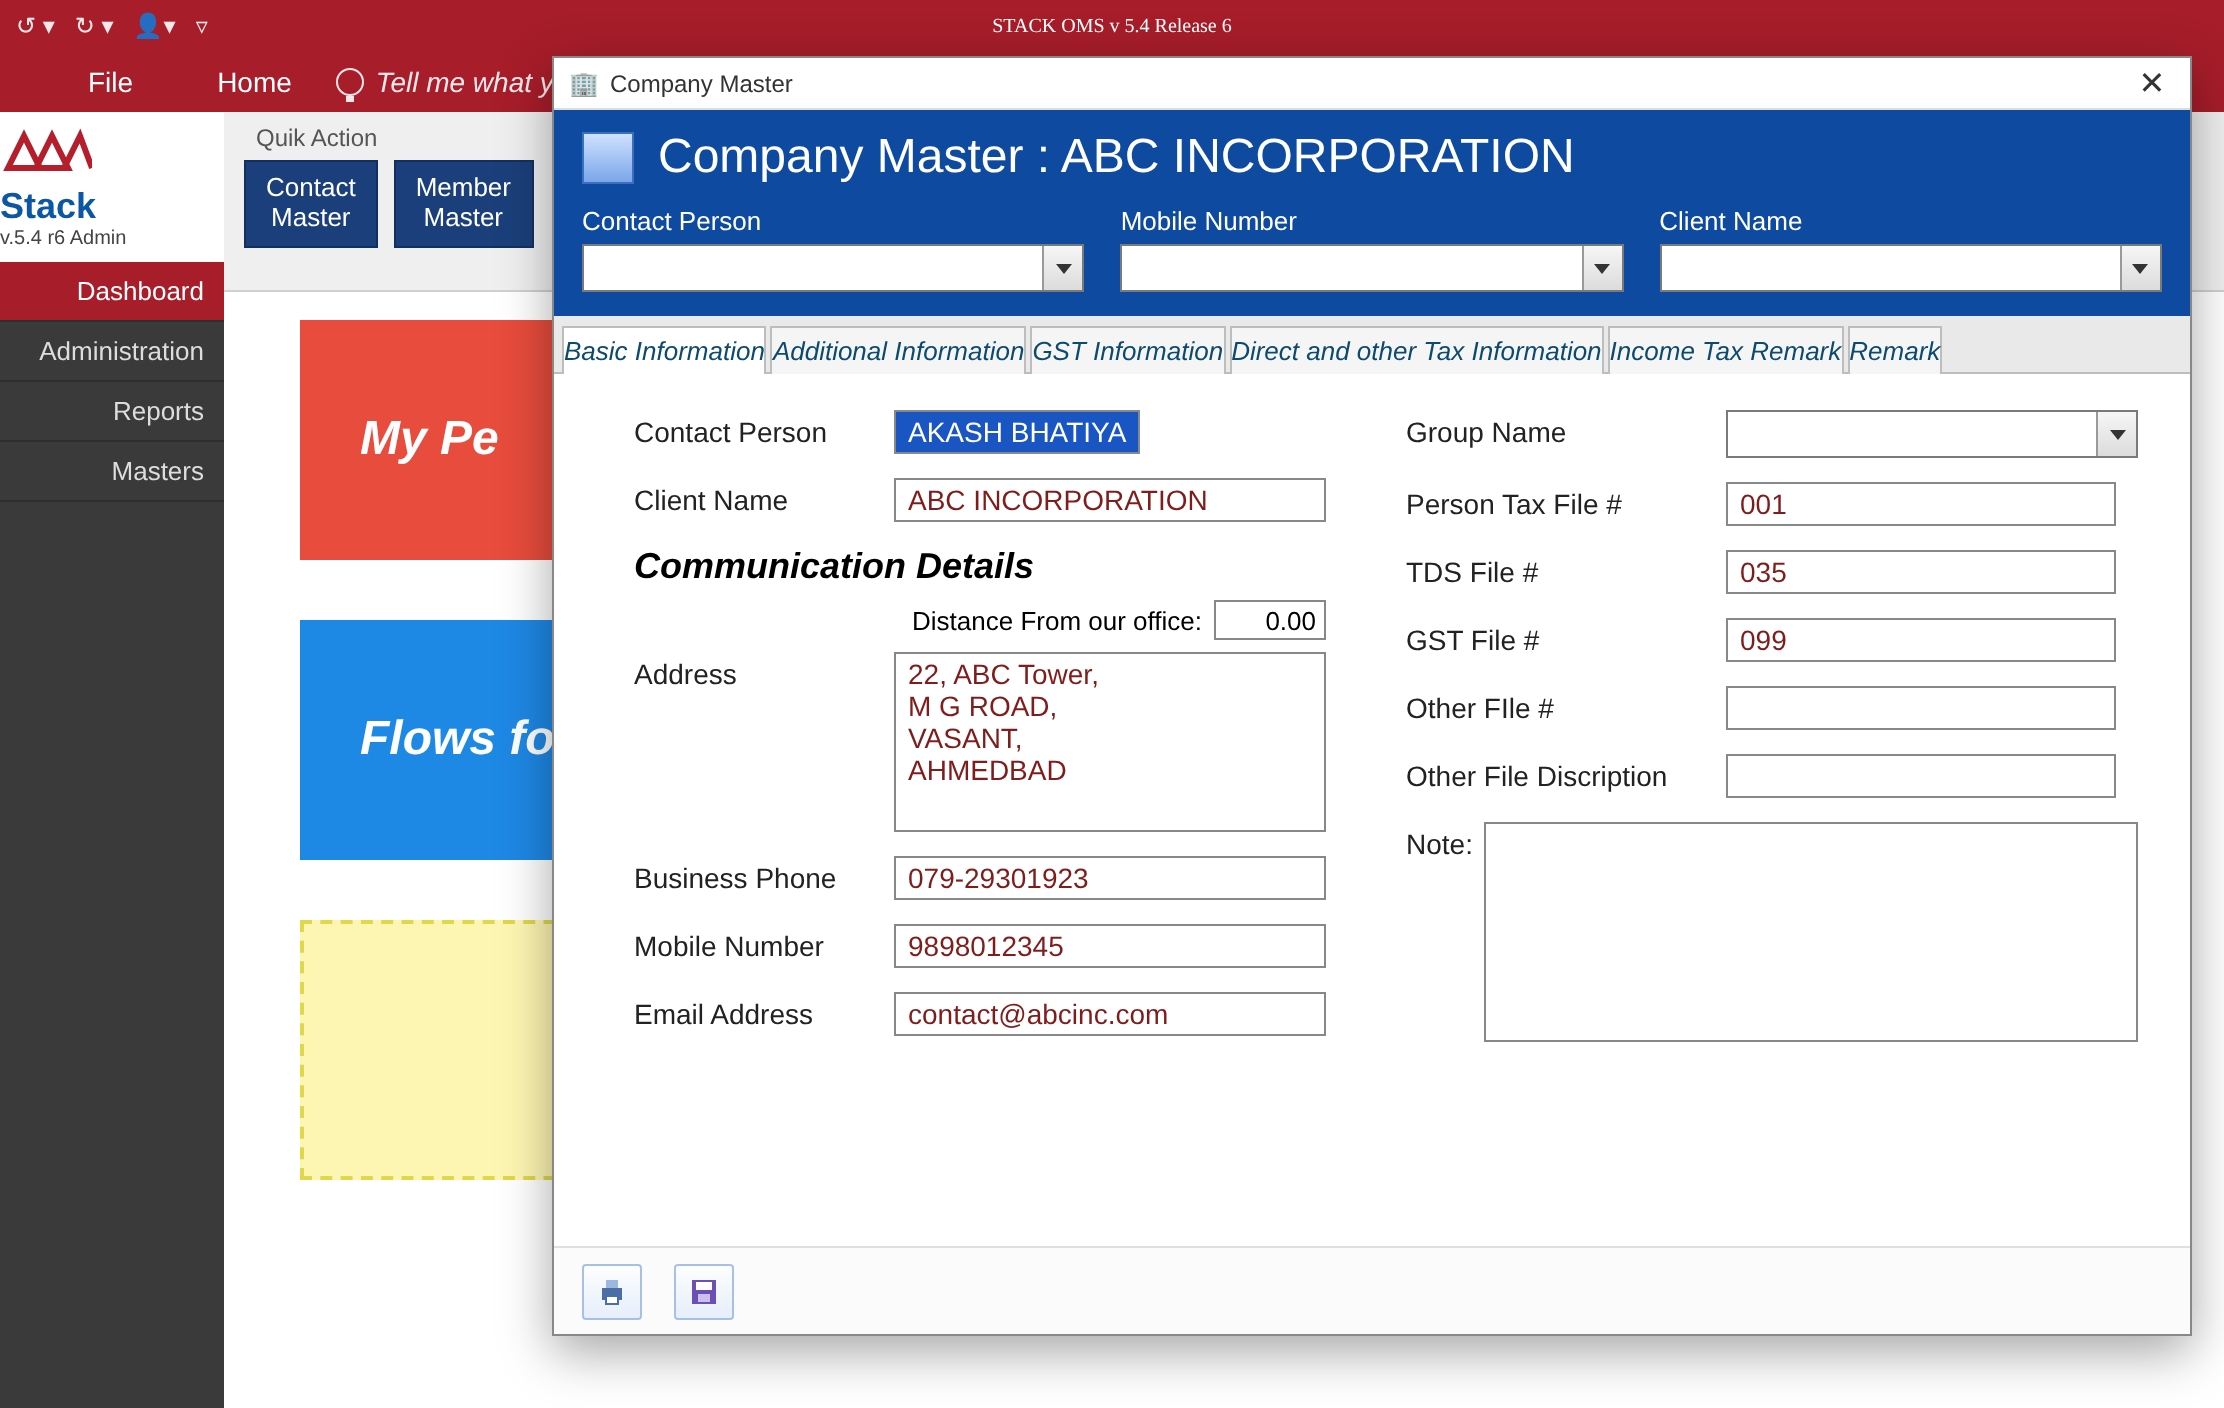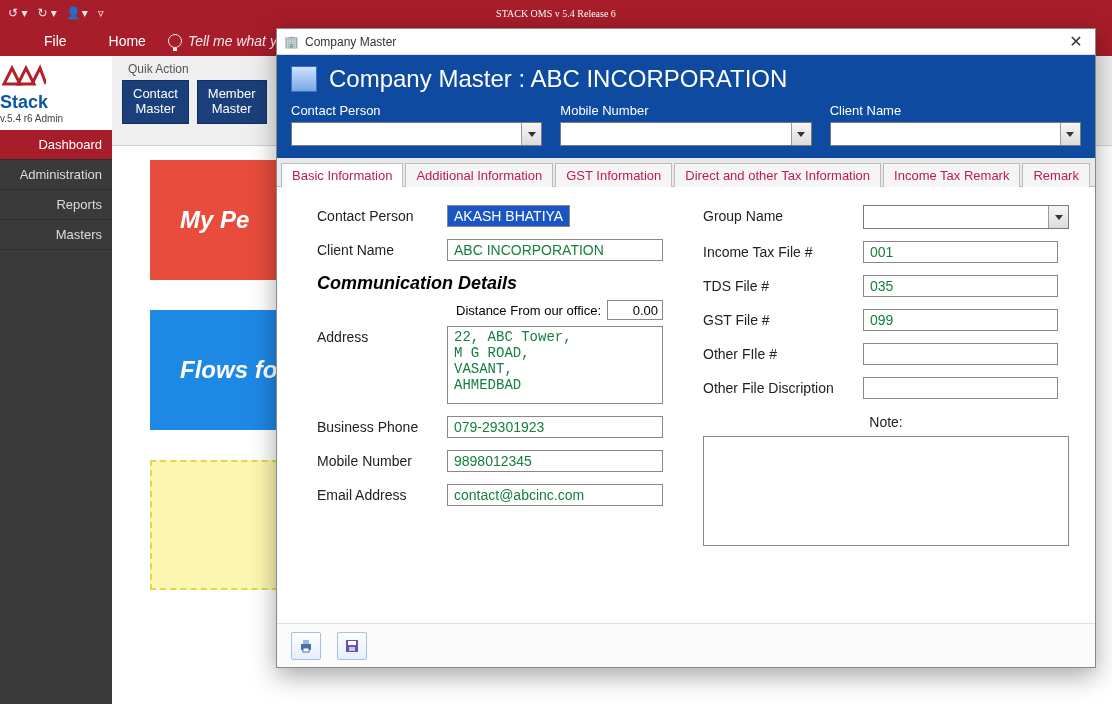--- a/index.html
+++ b/index.html
@@ -53,33 +53,33 @@
 .filterrow { display:flex; gap:18px; margin-top:10px; }
 .filterrow .fcol { flex:1; display:flex; flex-direction:column; gap:4px; }
 .filterrow .fcol label { font-size:13px; }
 .combo { height:24px; background:#fff; border:1px solid #7a7a7a; display:flex; }
 .combo input { flex:1; border:none; outline:none; padding:0 4px; font-size:13px; }
 .combo .drop { width:20px; background:linear-gradient(#f6f6f6,#dcdcdc); border-left:1px solid #9a9a9a; display:flex; align-items:center; justify-content:center; cursor:pointer; }
 .tri { width:0; height:0; border-left:4px solid transparent; border-right:4px solid transparent; border-top:5px solid #333; }
 
 
 .tabs { display:flex; background:#e9e9e9; border-bottom:1px solid #bdbdbd; padding-left:4px; padding-top:4px; gap:2px; }
-.tab { background:#f5f5f5; border:1px solid #bdbdbd; border-bottom:none; padding:4px 10px; font-size:13px; color:#be185d; cursor:pointer; position:relative; top:1px; }
+.tab { background:#f5f5f5; border:1px solid #bdbdbd; border-bottom:none; padding:4px 0; font-size:13px; color:#0c4a6e; cursor:pointer; position:relative; top:1px;font-style:italic; }
 .tab.active { background:#fff; font-weight:400; }
 .tabbody { flex:1; background:#fff; padding:18px 26px 8px 40px; position:relative; overflow:hidden; }
 .cols { display:flex; gap:40px; }
 .col { flex:1; }
 .frow { display:flex; align-items:flex-start; margin-bottom:12px; gap:10px; }
 .frow > label { width:120px; font-size:14px; color:#222; padding-top:3px; }
-.val { border:1px solid #888; min-height:22px; padding:2px 6px; font-size:14px; color:#15803d; background:#fff; flex:1; }
+.val { border:1px solid #888; min-height:22px; padding:2px 6px; font-size:14px; color:#7f1d1d; background:#fff; flex:1; }
 .val.sel { background:#1a55c4; color:#fff; display:inline-block; flex:0 0 auto; }
 .section { font-weight:700; font-style:italic; font-size:18px; margin:8px 0 6px; }
 .distrow { display:flex; justify-content:flex-end; align-items:center; gap:6px; font-size:13px; margin-bottom:6px; }
 .distrow input { width:56px; text-align:right; border:1px solid #888; height:20px; font-size:13px; padding:0 4px; }
-textarea.val { resize:none; height:78px; font-family:Liberation Mono, monospace; }
+textarea.val { resize:none; height:90px; font-family:Liberation Sans, sans-serif; }
 .rcol .frow > label { width:150px; }
 .rcol .val.short { flex:0 0 170px; }
 .rcol textarea.note { width:100%; height:110px; border:1px solid #888; resize:none; }
 .footer { height:44px; border-top:1px solid #e0e0e0; background:#fbfbfb; display:flex; align-items:center; gap:16px; padding-left:14px; }
 .iconbtn { width:30px; height:28px; border:1px solid #a8c0e8; background:linear-gradient(#fdfefe,#e6eefb); display:flex; align-items:center; justify-content:center; cursor:pointer; border-radius:2px; }
 .iconbtn svg { width:16px; height:16px; }
 </style>
 </head>
 <body>
 
@@ -242,40 +242,40 @@
         <div class="frow">
           <label>Group Name</label>
           <div class="combo" style="flex:1">
               <input value="" style="">
               <div class="drop">
                 <div class="tri"></div>
               </div>
             </div>
         </div>
         <div class="frow">
-          <label>Income Tax File #</label>
+          <label>Person Tax File #</label>
           <input class="val short" value="001" style="">
         </div>
         <div class="frow">
           <label>TDS File #</label>
           <input class="val short" value="035" style="">
         </div>
         <div class="frow">
           <label>GST File #</label>
           <input class="val short" value="099" style="">
         </div>
         <div class="frow">
           <label>Other FIle #</label>
           <input class="val short" value="" style="">
         </div>
         <div class="frow">
           <label>Other File Discription</label>
           <input class="val short" value="" style="">
         </div>
-        <div class="frow" style="flex-direction:column; align-items:center; gap:6px;">
+        <div class="frow" style="flex-direction:row; align-items:flex-start; gap:6px;">
           <label style="width:auto">Note:</label>
           <textarea class="note" style=""></textarea>
         </div>
       </div>
     </div>
   </div>
 
   <div class="footer">
     <div class="iconbtn">
       <svg viewBox="0 0 16 16">

